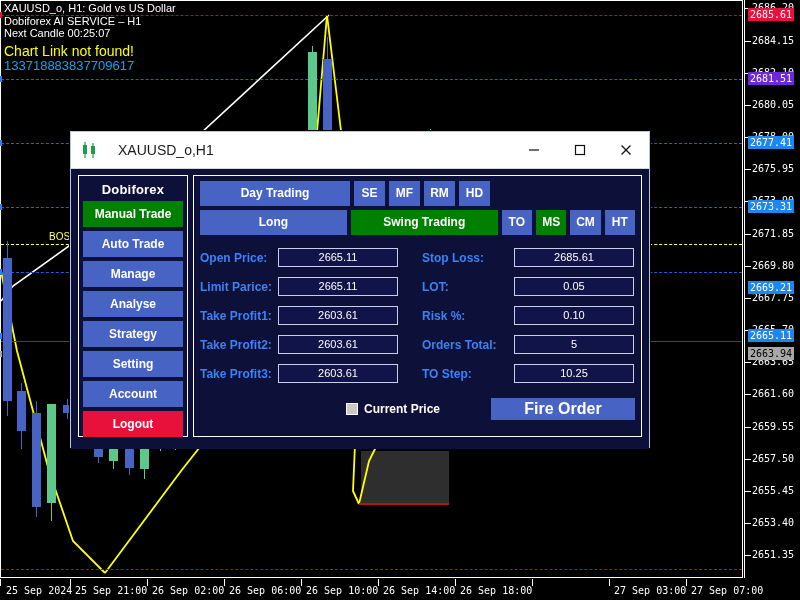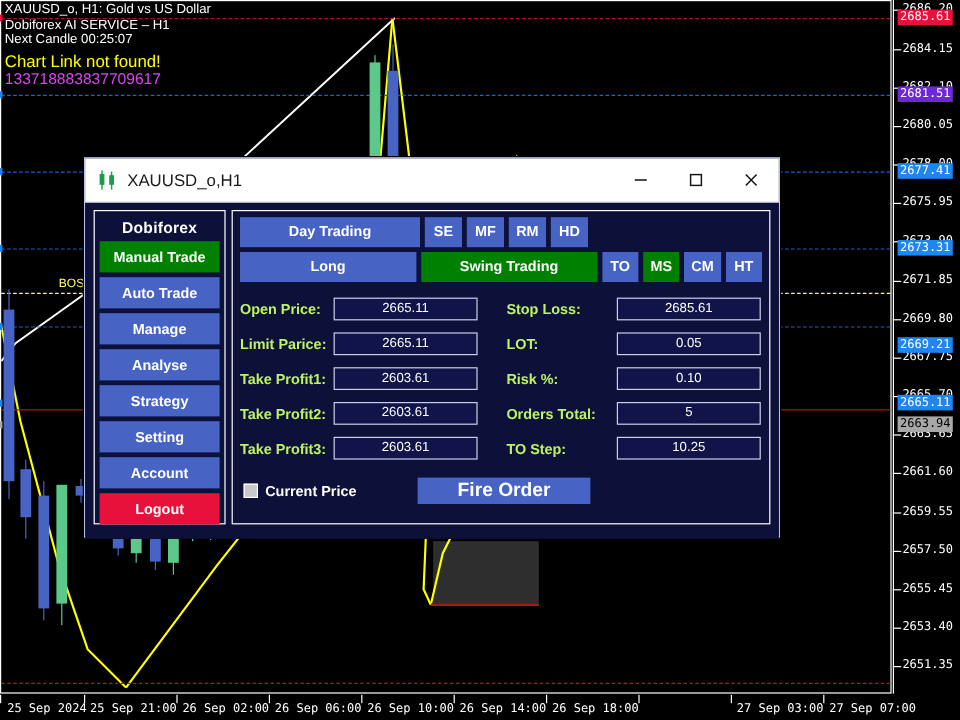--- a/index.html
+++ b/index.html
@@ -15,41 +15,41 @@
   .wick{position:absolute;width:1px;}
 
   svg.overlay{position:absolute;left:0;top:0;width:743px;height:578px;pointer-events:none;}
 
   
   #chart-info{position:absolute;left:3px;top:1px;line-height:1.15;z-index:6;}
   #chart-info .l1{color:#ffffff;font-size:11px;white-space:nowrap;}
   #chart-info .l2{color:#ffffff;font-size:11px;white-space:nowrap;}
   #chart-info .l3{color:#ffffff;font-size:11px;white-space:nowrap;}
   #chart-info .l4{color:#ffff00;font-size:14px;white-space:nowrap;margin-top:3px;}
-  #chart-info .l5{color:#d946ef;font-size:13px;white-space:nowrap;}
+  #chart-info .l5{color:#0ea5e9;font-size:13px;white-space:nowrap;}
 
   #bos-label{position:absolute;color:#ffff66;font-size:10px;z-index:6;}
 
   
   #price-scale{position:absolute;left:744px;top:0;width:56px;height:578px;background:#000;}
   #price-scale .tick{position:absolute;left:0;width:7px;height:0;border-top:1px solid #ffffff;}
   #price-scale .plabel{position:absolute;left:8px;color:#ffffff;font-size:10px;font-family:"DejaVu Sans Mono",monospace;white-space:nowrap;}
   #price-scale .tag{position:absolute;left:4px;font-size:10px;font-family:"DejaVu Sans Mono",monospace;padding:1px 2px;white-space:nowrap;color:#ffffff;}
   #scale-axis{position:absolute;left:0;top:0;width:0;height:578px;border-left:1px solid #ffffff;}
 
   
   #time-scale{position:absolute;left:0;top:579px;width:800px;height:21px;background:#000;}
   #time-scale .tsep{position:absolute;top:0;width:0;height:7px;border-left:1px solid #ffffff;}
   #time-scale .tlabel{position:absolute;top:6px;color:#ffffff;font-size:10px;font-family:"DejaVu Sans Mono",monospace;white-space:nowrap;}
 
   
   #panel{position:absolute;left:70px;top:131px;width:580px;height:317px;
          background:#0d1038;border:1px solid #b9c4e8;box-sizing:border-box;z-index:20;
          box-shadow:0 0 0 1px #000;}
-  #titlebar{height:36px;background:#ffffff;display:flex;align-items:center;border-bottom:1px solid #d8d8d8;}
+  #titlebar{height:36px;background:#ffffff;display:flex;align-items:center;border-bottom:1px solid #d8d8d8;gap:12px;}
   #title-icon{width:18px;height:18px;margin-left:9px;margin-right:8px;flex:none;}
   #title-text{font-size:14px;color:#1a1a1a;font-family:"Liberation Sans",sans-serif;}
   #win-btns{margin-left:auto;display:flex;align-items:center;height:100%;}
   .winbtn{width:46px;height:36px;display:flex;align-items:center;justify-content:center;color:#000;}
   .winbtn svg{display:block;}
 
   #panel-body{position:relative;height:280px;background:#0d1038;padding:0;}
 
   
   #sidebar{position:absolute;left:7px;top:6px;width:110px;height:262px;border:1px solid #ffffff;
@@ -70,29 +70,29 @@
   .tbtn{height:25px;line-height:25px;text-align:center;color:#ffffff;font-size:12px;font-weight:bold;
         border:none;font-family:"Liberation Sans",sans-serif;cursor:pointer;}
   .tbtn.blue{background:#4763c4;}
   .tbtn.green{background:#008000;}
   .tbtn.wide{width:150px;}
   .tbtn.sq{width:31px;}
 
   #fields{margin-top:8px;}
   .frow{display:flex;align-items:center;height:29px;}
   .fcol{display:flex;align-items:center;}
-  .flabel{color:#bef264;font-size:12px;font-weight:bold;font-family:"Liberation Sans",sans-serif;white-space:nowrap;}
+  .flabel{color:#3b82f6;font-size:12px;font-weight:bold;font-family:"Liberation Sans",sans-serif;white-space:nowrap;}
   .fcol.left .flabel{width:78px;}
   .fcol.right .flabel{width:92px;}
   .finput{width:120px;height:19px;line-height:19px;background:#101448;border:1px solid #c8cfe8;
           color:#ffffff;font-size:11px;text-align:center;box-sizing:border-box;outline:none;
           font-family:"Liberation Sans",sans-serif;padding:0;}
   .gap{width:24px;}
 
-  #bottomrow{display:flex;align-items:center;margin-top:10px;}
+  #bottomrow{display:flex;align-items:center;margin-top:10px;justify-content:flex-end;}
   #cp-box{width:12px;height:12px;background:#c9c9c9;border:1px solid #ffffff;box-sizing:border-box;margin-left:3px;}
   #cp-label{color:#ffffff;font-size:12px;font-weight:bold;margin-left:6px;}
   #fire-btn{width:144px;height:22px;line-height:22px;background:#4763c4;color:#ffffff;font-size:16px;
             font-weight:bold;text-align:center;border:none;margin-left:51px;cursor:pointer;
             font-family:"Liberation Sans",sans-serif;}
 </style>
 </head>
 <body>
 
 <div id="app">

